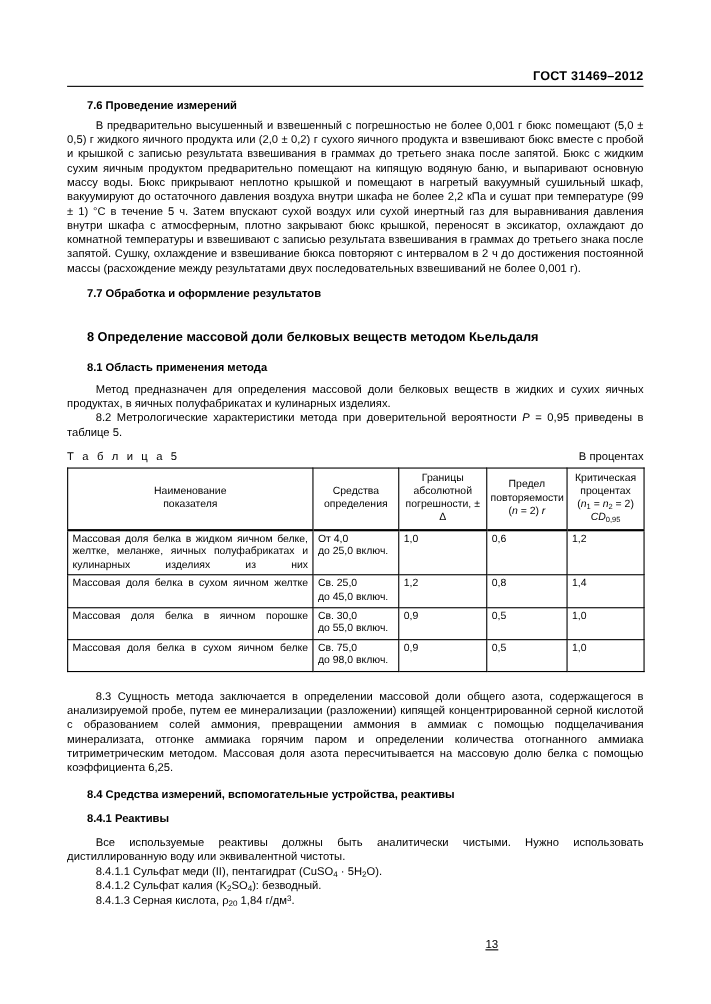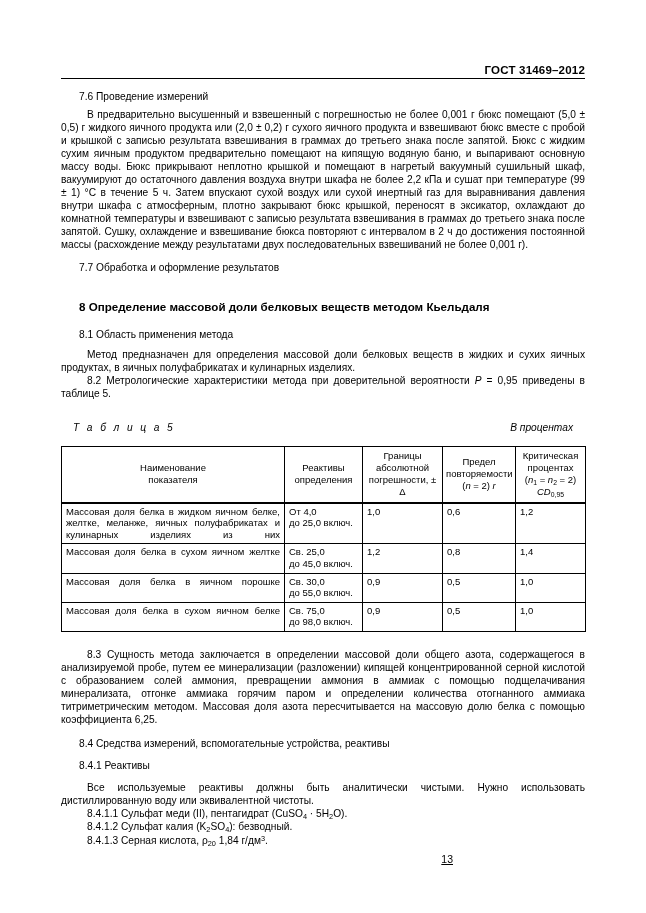--- a/index.html
+++ b/index.html
@@ -50,21 +50,21 @@
   
   .content {
     position: absolute;
     left: 61px;
     top: 90px;
     width: 524px;
   }
 
   .h-sub {
     font-size: 10.2px;
-    font-weight: normal;
+    font-weight: bold;
     line-height: 13px;
     margin: 0 0 2px 0;
     padding-left: 18px;
   }
 
   .h-sec {
     font-size: 11.6px;
     font-weight: bold;
     line-height: 15px;
     margin: 0;
@@ -92,22 +92,21 @@
   sup { font-size: 0.72em; vertical-align: 0.42em; line-height: 0; }
   .ital { font-style: italic; }
 
   
   .tablehead {
     display: flex;
     align-items: flex-end;
     justify-content: space-between;
     font-size: 10.2px;
     line-height: 13px;
-    margin: 12px;
-    font-style: italic;
+    margin: 0;
   }
   .tablehead .tbl-label {
     letter-spacing: 2.4px;
   }
   .tablehead .tbl-units {
     letter-spacing: 0;
   }
 
   table.gost {
     border-collapse: collapse;
@@ -215,21 +214,21 @@
           <col class="col4">
           <col class="col5">
       </colgroup>
       <thead>
         <tr>
           <th>
             <span>Наименование</span><br>
             <span>показателя</span>
           </th>
           <th>
-            <span>Реактивы</span><br>
+            <span>Средства</span><br>
             <span>определения</span>
           </th>
           <th>
             <span>Границы абсолютной</span><br>
             <span>погрешности, ± Δ</span>
           </th>
           <th>
             <span>Предел повторяемости</span><br>
             <span><span>(</span><span class="ital">n</span><span> = 2) </span><span class="ital">r</span></span>
           </th>

